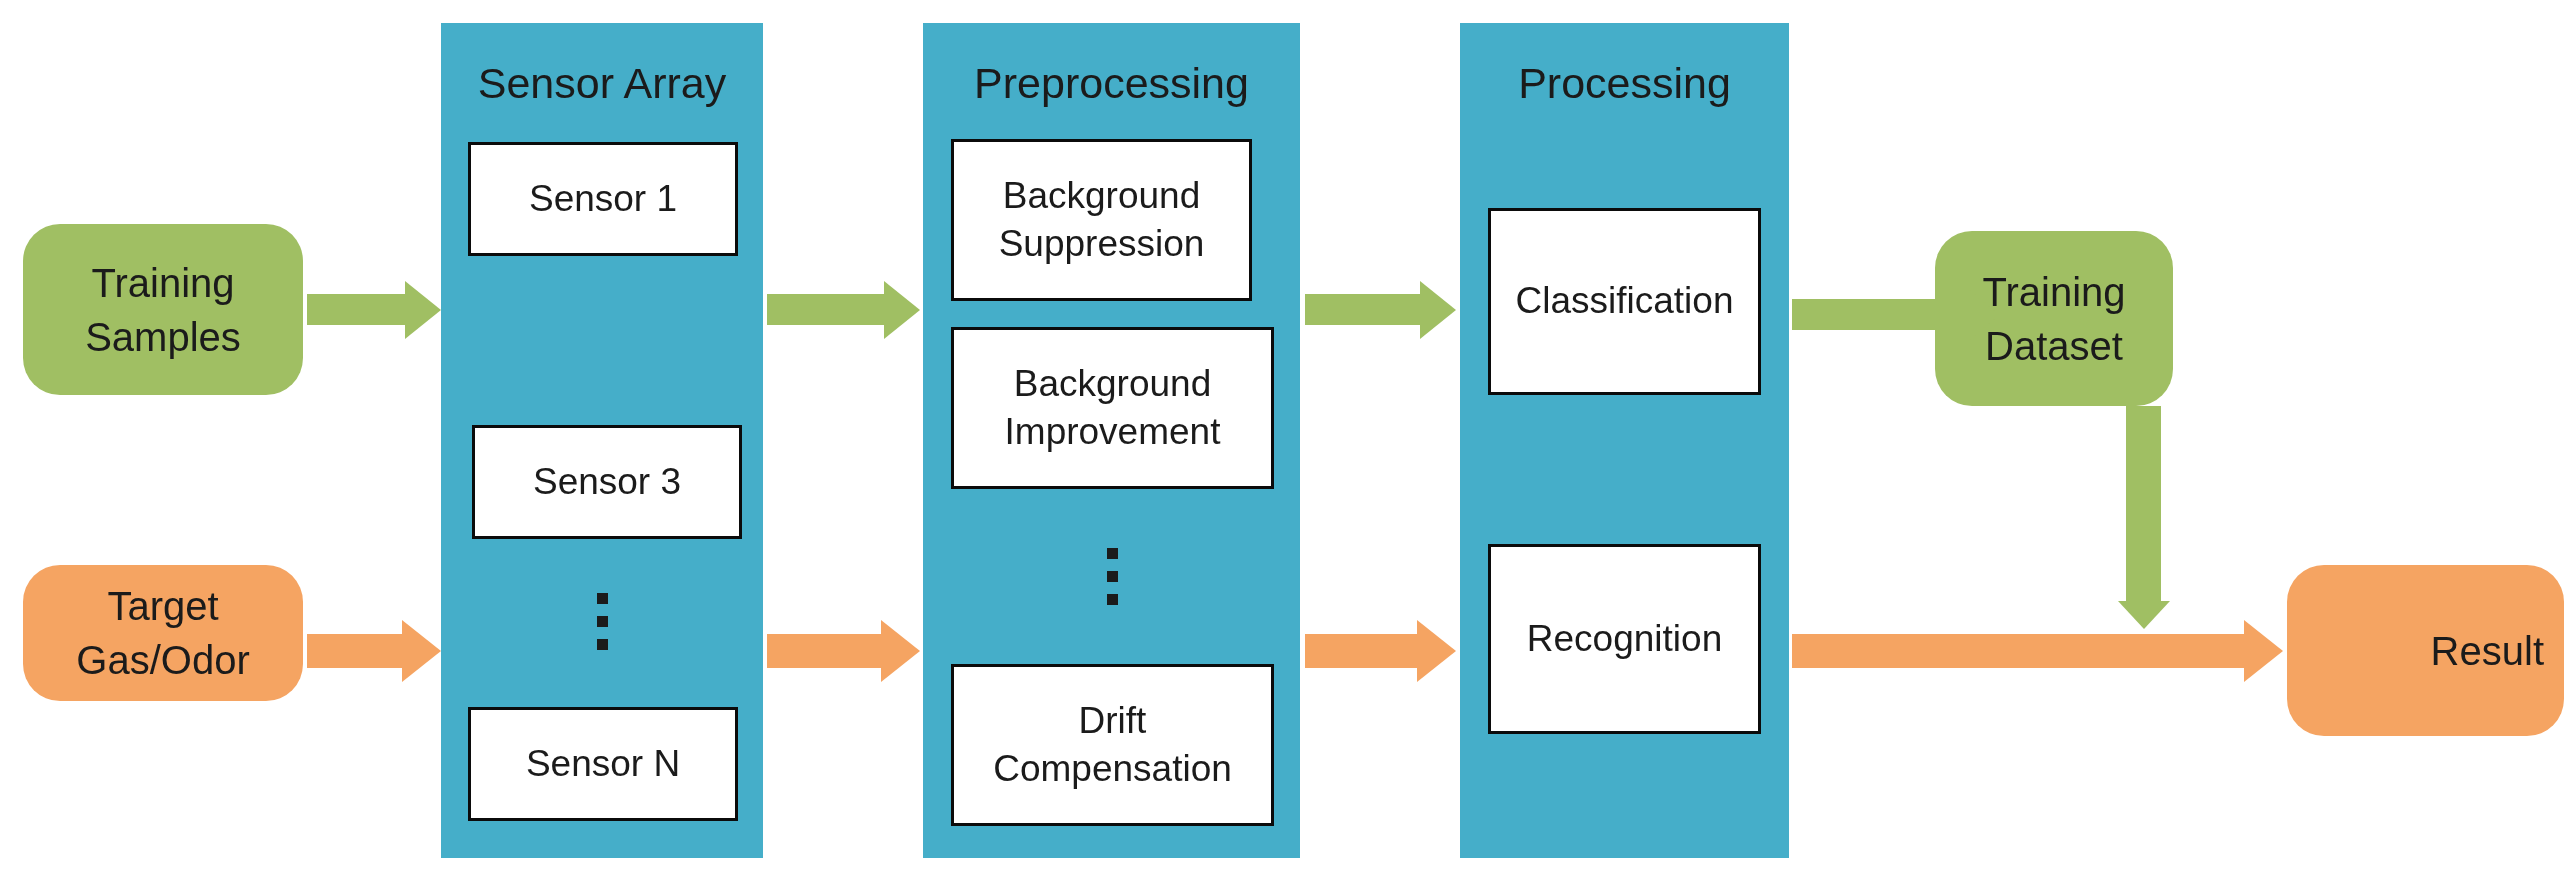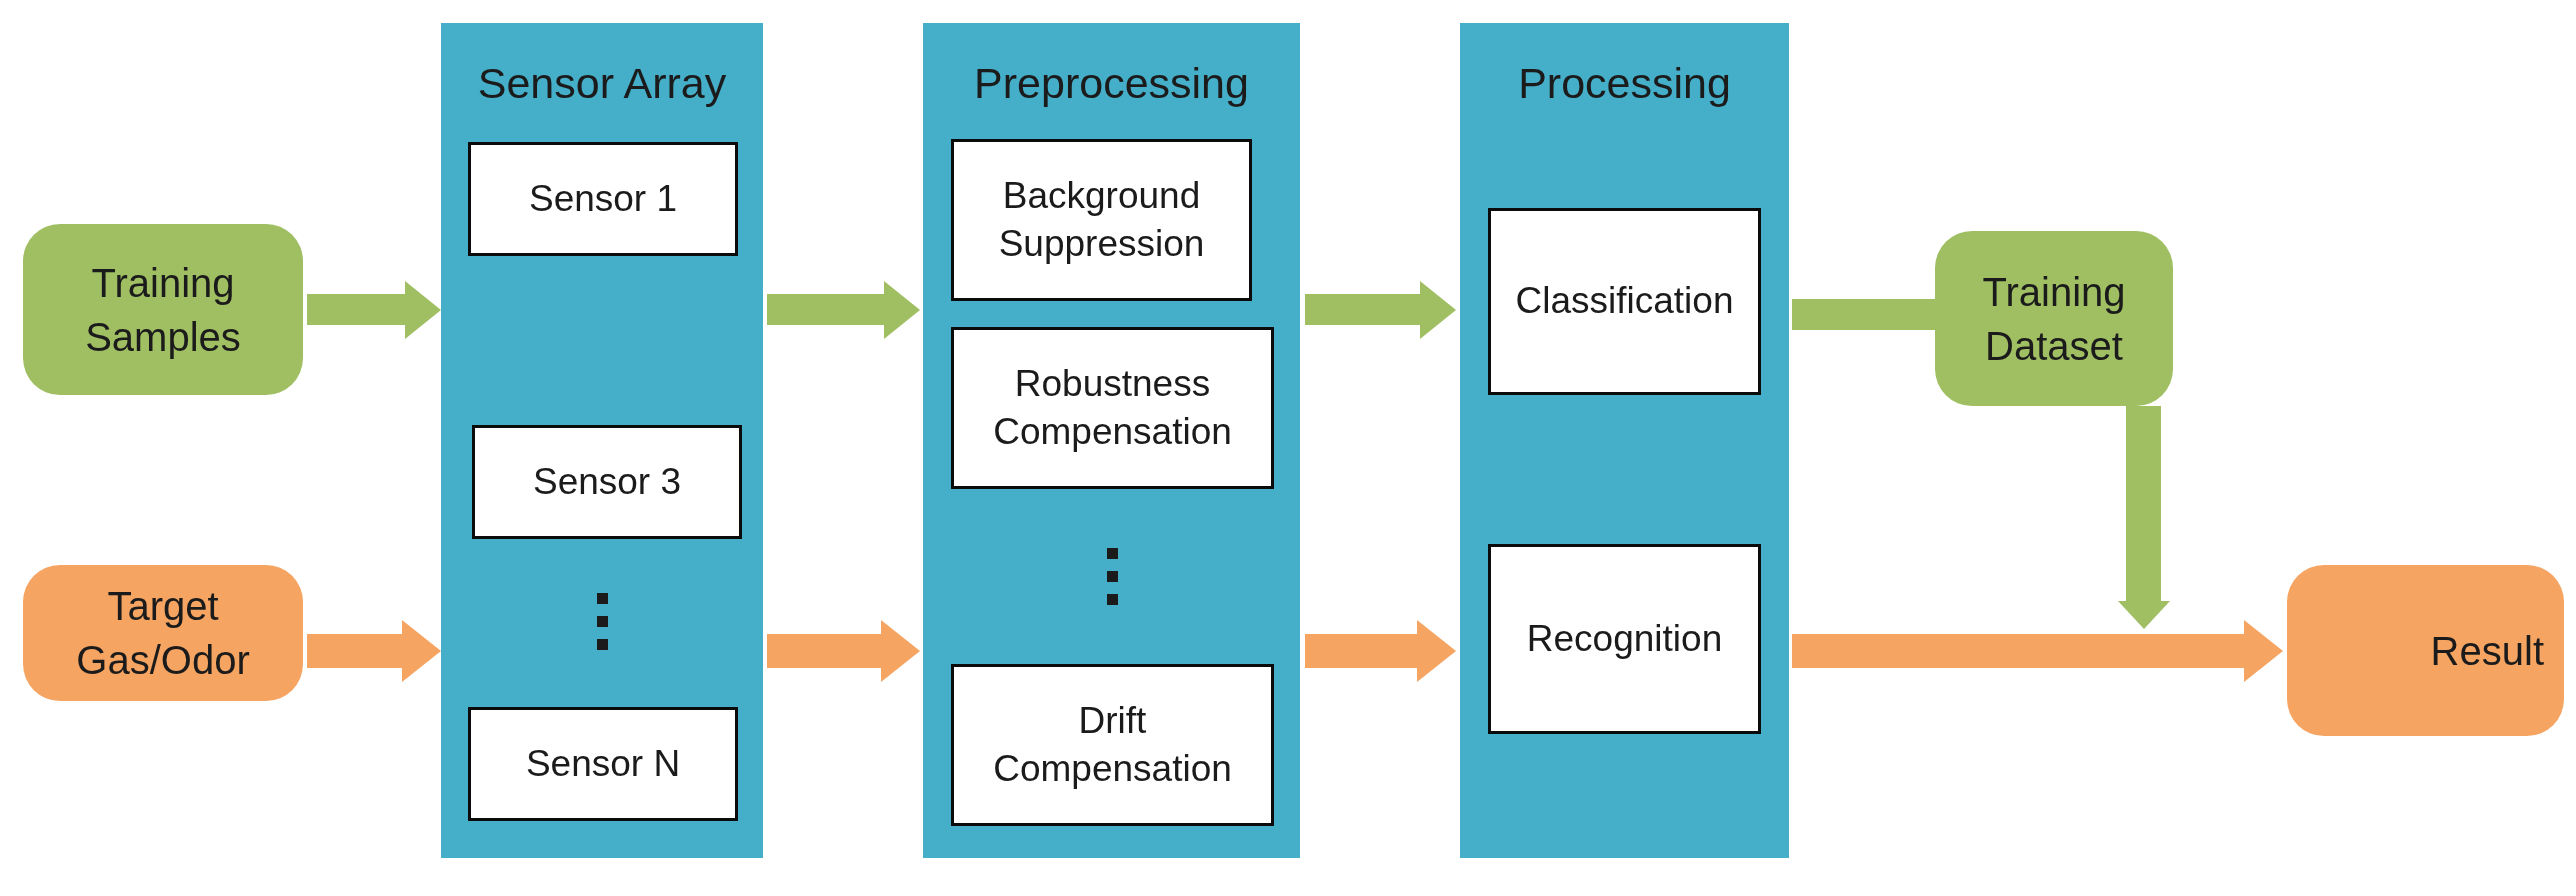--- a/index.html
+++ b/index.html
@@ -153,21 +153,21 @@
     <span>Sensor N</span>
   </div>
 
   <div class="stage-col" style="left:923px; width:377px;">
     <div class="col-title">Preprocessing</div>
   </div>
   <div class="proc-box" style="left:951px; top:139px; width:301px; height:162px;">
     <span>Background Suppression</span>
   </div>
   <div class="proc-box" style="left:951px; top:327px; width:323px; height:162px;">
-    <span>Robustness Compensation</span>
+    <span>Background Improvement</span>
   </div>
   <div class="vdots" style="left:1089px; top:526px; width:47px; height:101px;">
     <div class="dot"></div>
     <div class="dot"></div>
     <div class="dot"></div>
   </div>
   <div class="proc-box" style="left:951px; top:664px; width:323px; height:162px;">
     <span>Drift Compensation</span>
   </div>
 

